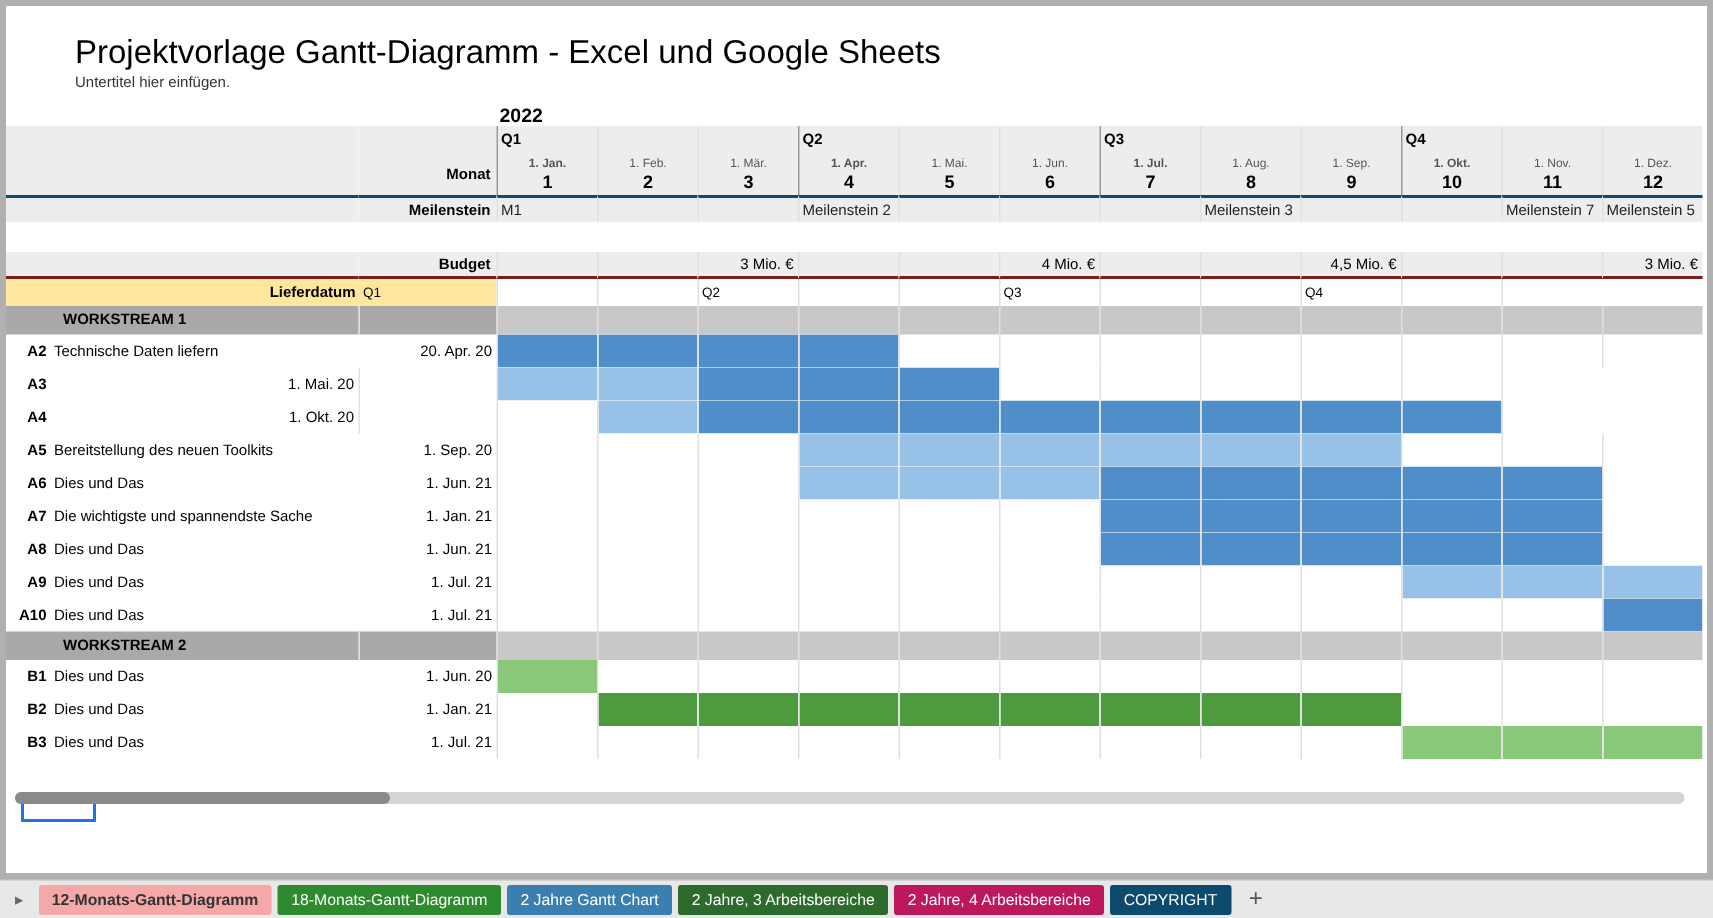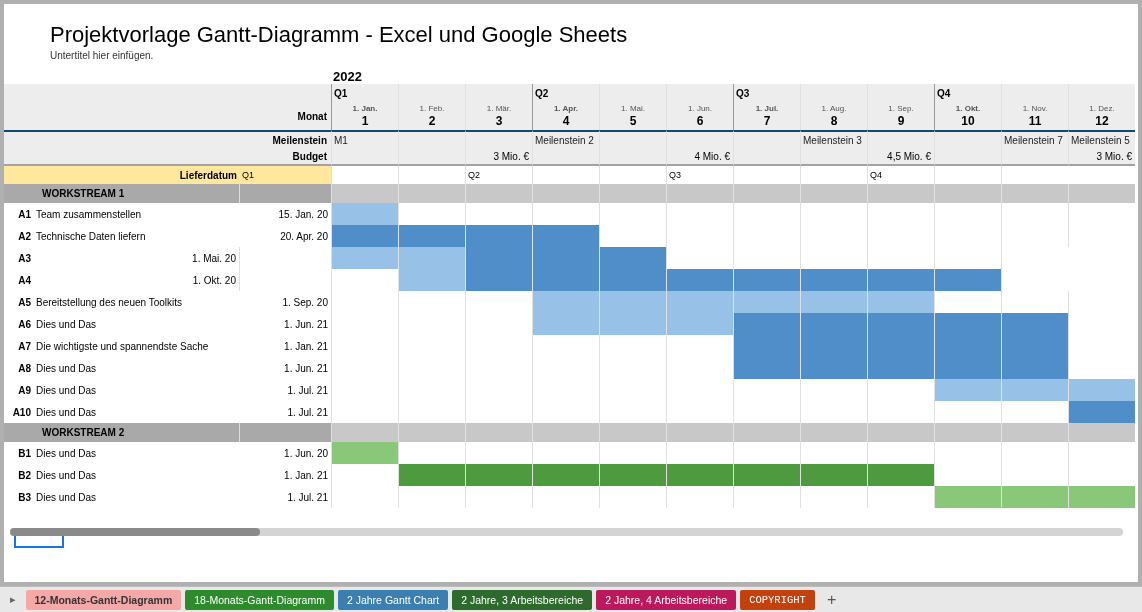--- a/index.html
+++ b/index.html
@@ -33,21 +33,21 @@
   padding: 0 2px;
   font-size: 10px;
 }
 .grid.head > div { background: #ededed; }
 .grid.head .lab { justify-content: flex-end; font-weight: bold; padding-right: 4px; border-left:none;}
 .grid.head .month-sub { flex-direction: column; height: 28px; justify-content: center; gap:1px;}
 .grid.head .month-sub .mdate { font-size: 8px; color:#555;}
 .grid.head .month-sub .mnum { font-weight: bold; font-size: 12px; }
 .grid.head .q { font-weight: bold; border-left: 1px solid #999; }
 .border-top-heavy > div { border-top: 2px solid #0c4a6e; }
-.border-bot-heavy > div { border-bottom: 2px solid #a3a3a3; }
+.border-bot-heavy > div { border-bottom: 2px solid #7f1d1d; margin-top: 20px; }
 .ergebnis-row > div:nth-child(-n+3) { background: #ffe89e; border-left: 1px solid #ffe89e;}
 .ergebnis-row .lab { font-weight: bold; justify-content:center; }
 .ws-head > div { background: #a9a9a9; font-weight: bold; height:19px;}
 .ws-head > div:nth-child(n+4) { background: #c8c8c8; }
 .task-row > div { height: 22px; }
 .task-row .id { font-weight: bold; justify-content:flex-end; padding-right:3px; border-left:none;}
 .task-row .name { border-left:none; font-size:10px;}
 .task-row .date { justify-content: flex-end; padding-right:3px; border-left:none;}
 .bar { background:#98c1e8; width:100%; height:100%; }
 .bar.dark { background:#4f8ec8; }
@@ -67,21 +67,21 @@
   display:flex; align-items:center; gap:4px; padding:0 4px;
   font-size:11px;
 }
 .tabs .nav { color:#666; padding:0 6px; cursor:pointer;}
 .tab { padding:4px 9px; border-radius:2px; cursor:pointer; color:#fff; font-size:10.5px;}
 .tab.active { background:#f4a8a8; color:#333; font-weight:bold;}
 .tab.green { background:#2d8a2d; }
 .tab.blue1 { background:#3a7fb0; }
 .tab.green2 { background:#2d6b2d; }
 .tab.red { background:#be185d; }
-.tab.blue2 { background:#c2410c;font-family:Liberation Mono, monospace; }
+.tab.blue2 { background:#0c4a6e; }
 .tabs .plus { color:#555; padding:0 8px; font-size:16px; cursor:pointer;}
 .noL{border-left:none !important;}
 </style>
 </head>
 <body>
 
 <div class="sheet">
   <div class="title">Projektvorlage Gantt-Diagramm - Excel und Google Sheets</div>
   <div class="subtitle">Untertitel hier einfügen.</div>
   <div class="year">2022</div>
@@ -221,39 +221,20 @@
         <div></div>
         <div></div>
         <div></div>
         <div></div>
         <div></div>
         <div></div>
         <div></div>
         <div></div>
         <div></div>
         <div></div>
-      </div>
-      <div class="grid task-row">
-        <div class="id">A1</div>
-        <div class="name">Team zusammenstellen</div>
-        <div class="date">15. Jan. 20</div>
-        <div style="padding:0;">
-          <div class="bar"></div>
-        </div>
-        <div style="padding:0;"></div>
-        <div style="padding:0;"></div>
-        <div style="padding:0;"></div>
-        <div style="padding:0;"></div>
-        <div style="padding:0;"></div>
-        <div style="padding:0;"></div>
-        <div style="padding:0;"></div>
-        <div style="padding:0;"></div>
-        <div style="padding:0;"></div>
-        <div style="padding:0;"></div>
-        <div style="padding:0;"></div>
       </div>
       <div class="grid task-row">
         <div class="id">A2</div>
         <div class="name">Technische Daten liefern</div>
         <div class="date">20. Apr. 20</div>
         <div style="padding:0;">
           <div class="bar dark"></div>
         </div>
         <div style="padding:0;">
           <div class="bar dark"></div>

